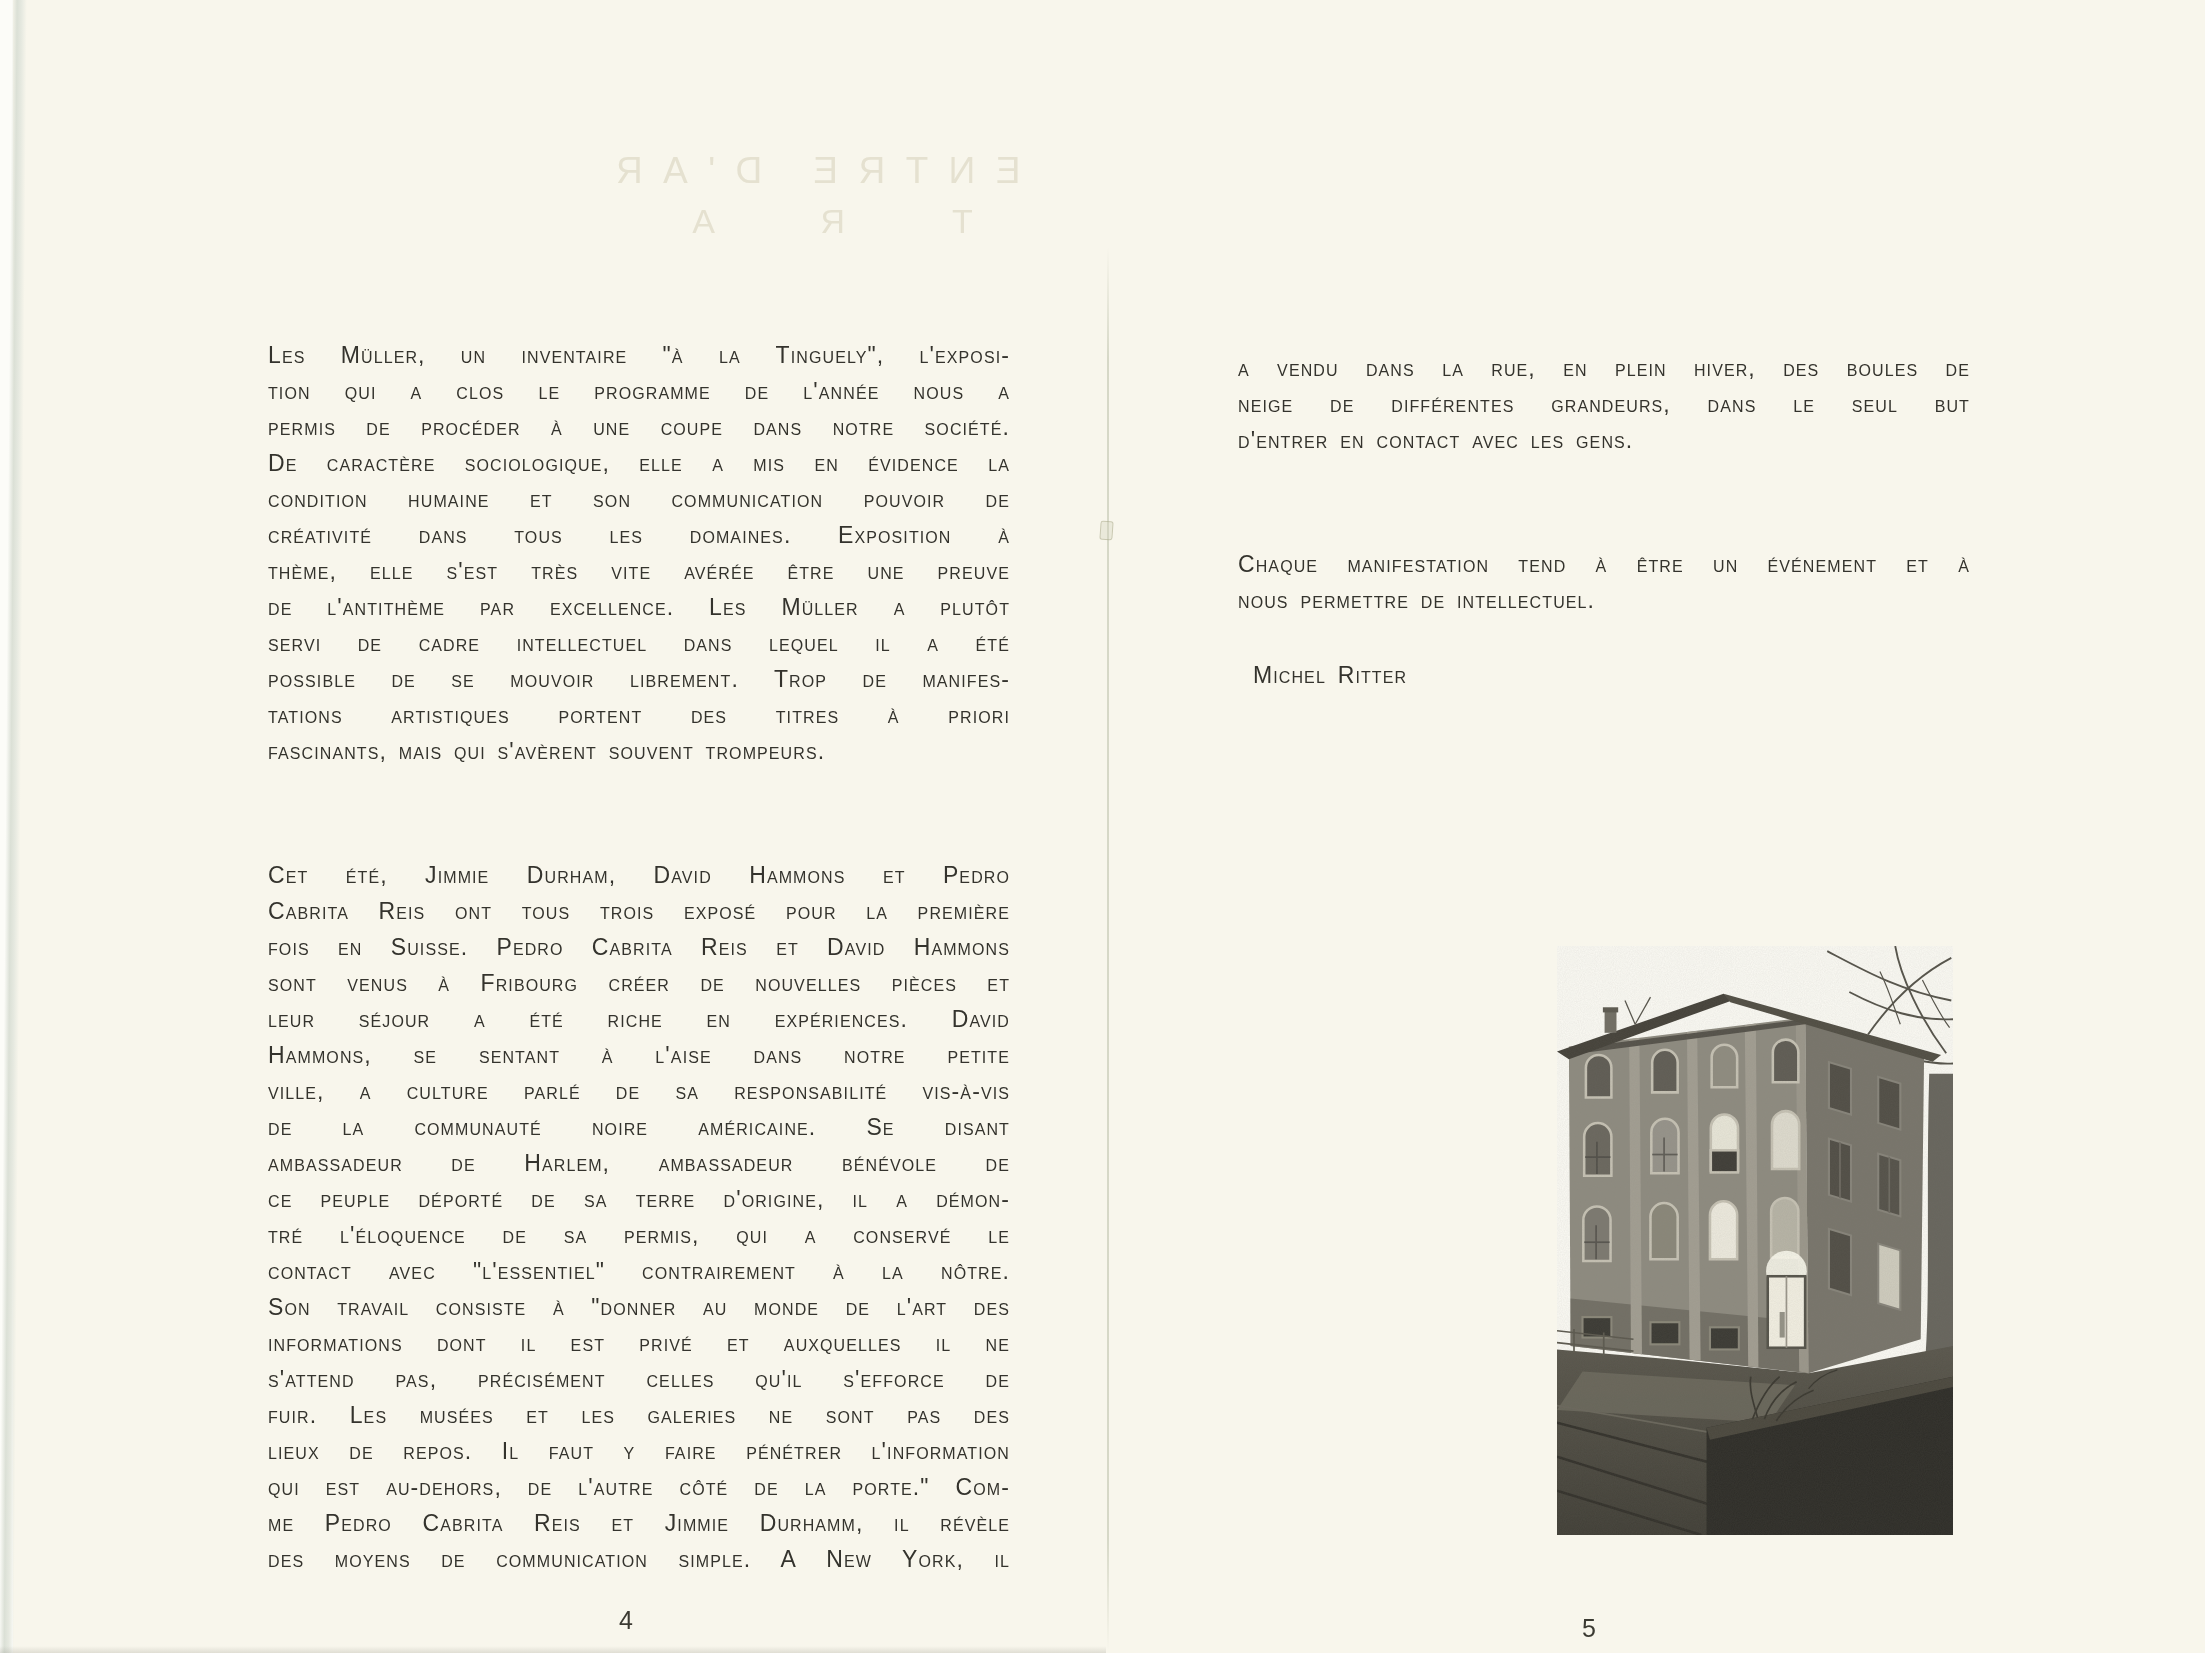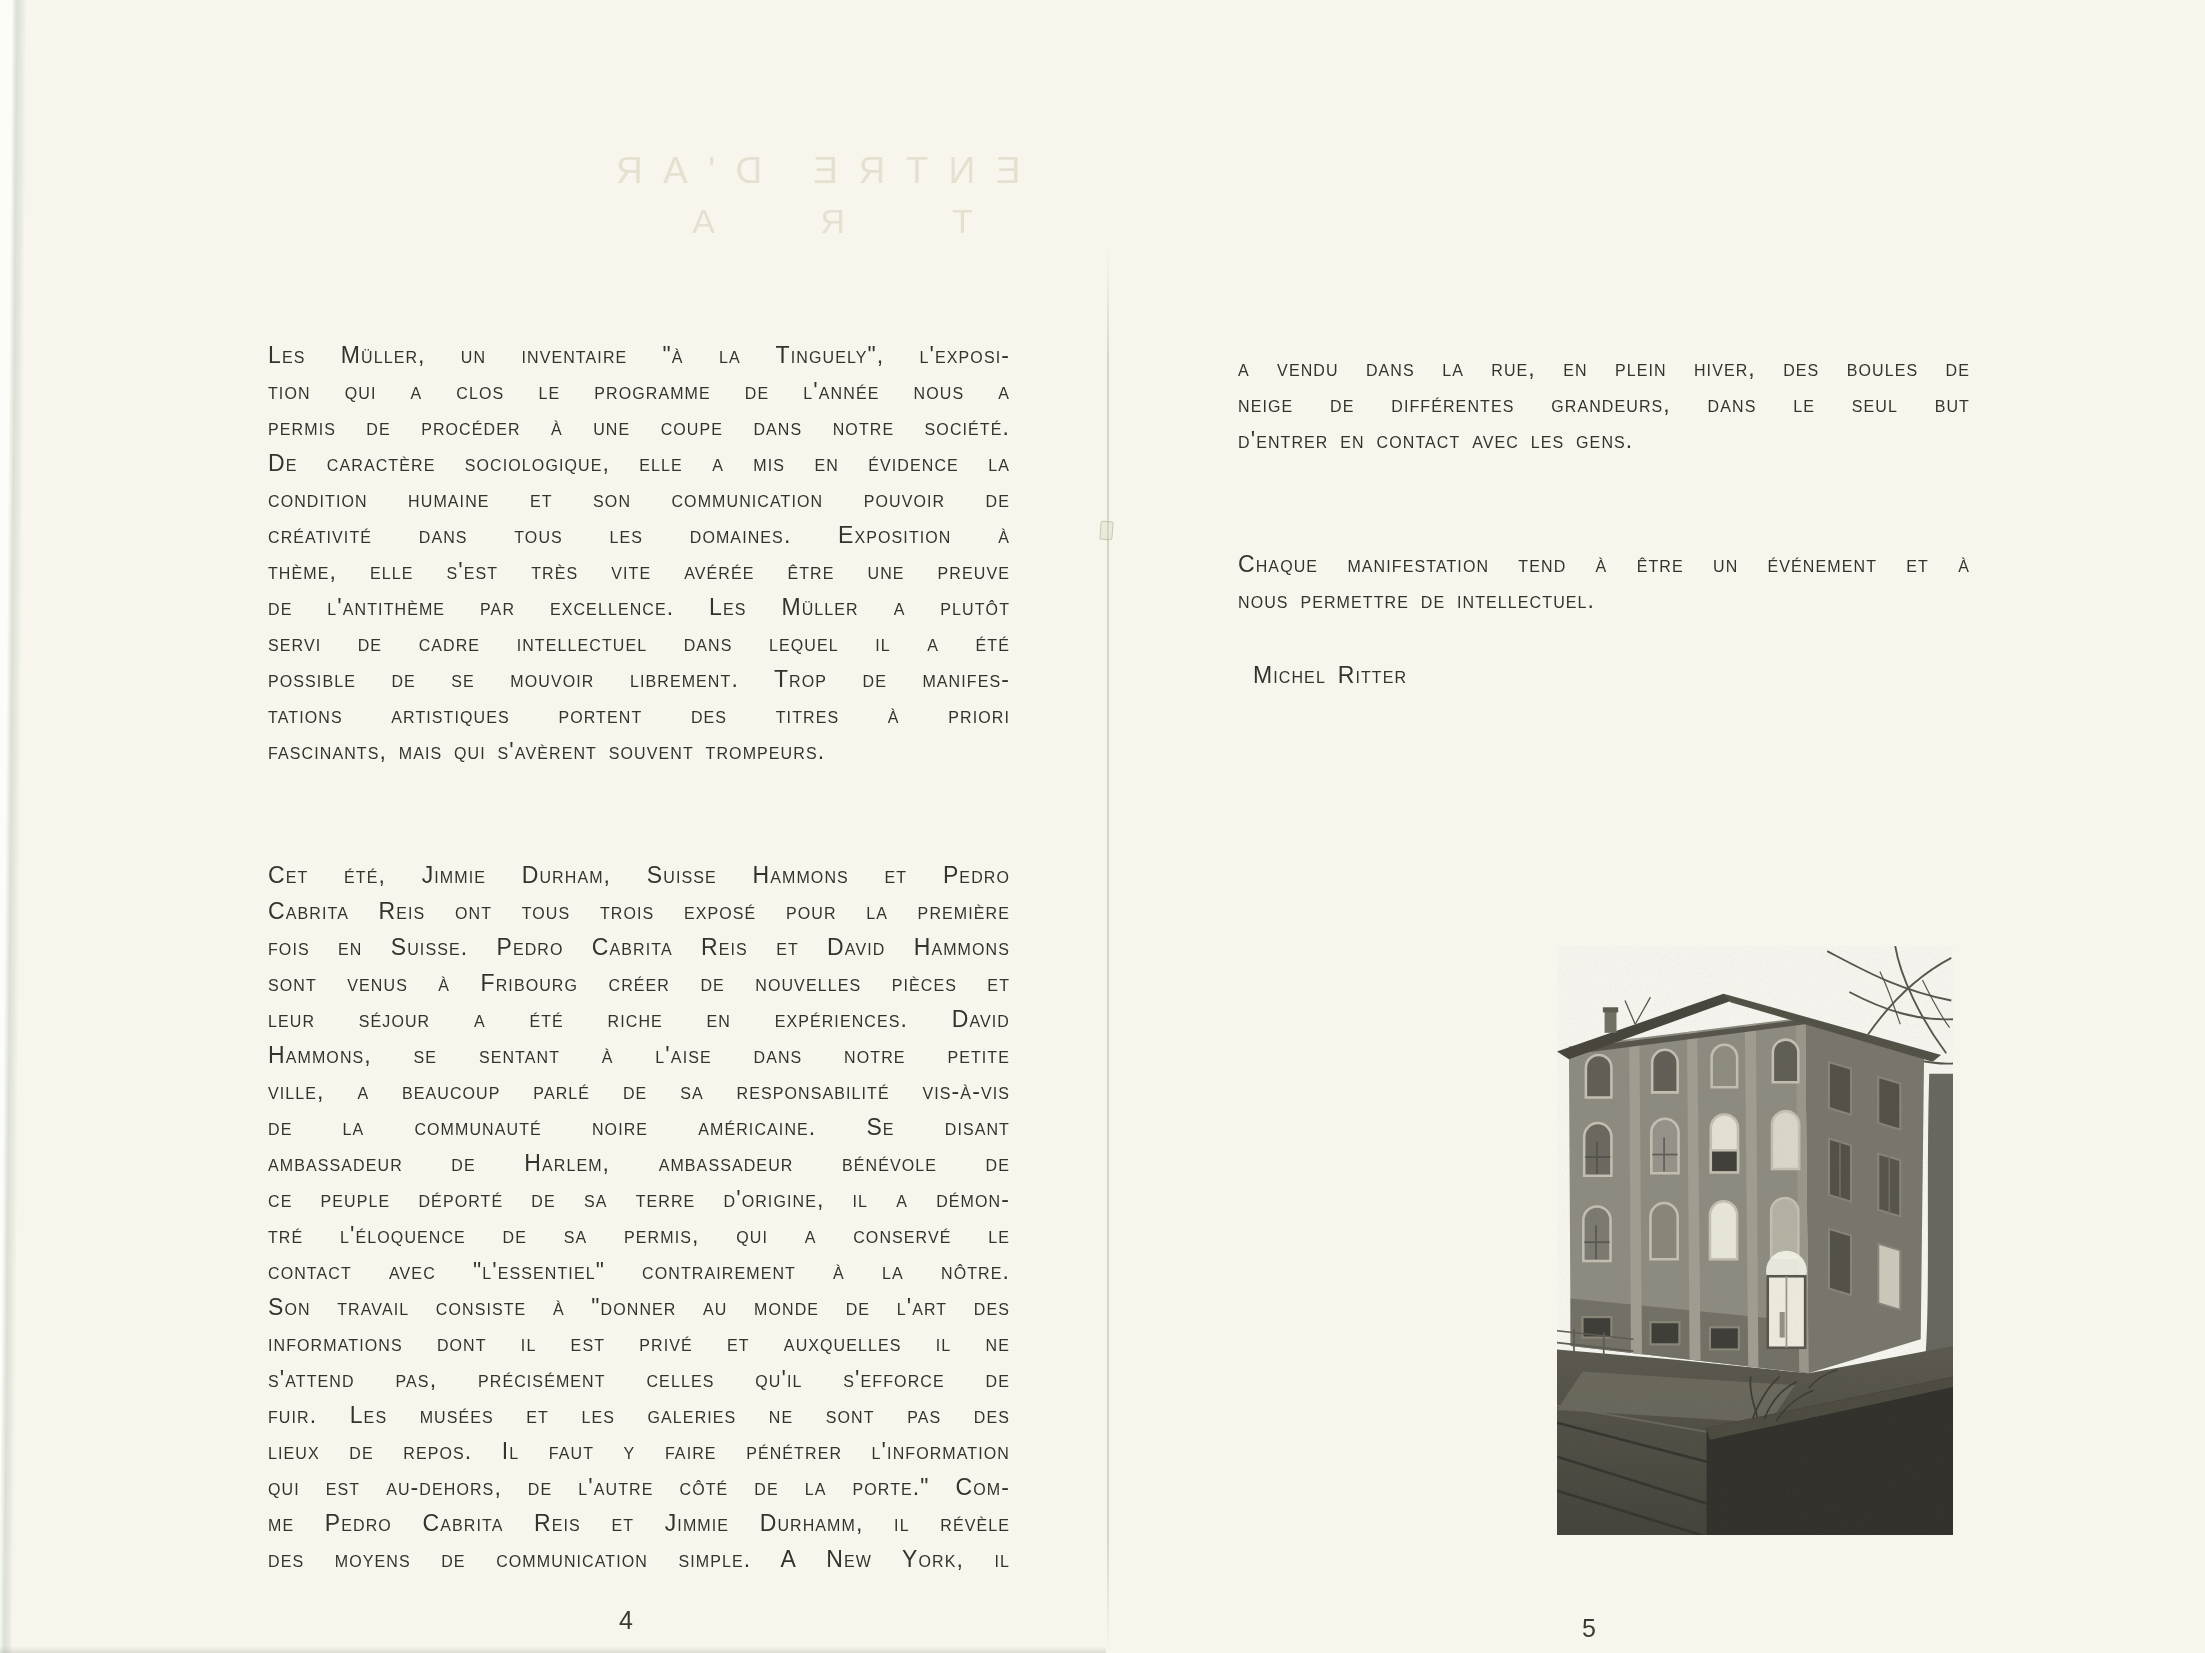--- a/index.html
+++ b/index.html
@@ -83,27 +83,27 @@
         <div class="ln">condition humaine et son communication pouvoir de</div>
         <div class="ln">créativité dans tous les domaines. Exposition à</div>
         <div class="ln">thème, elle s'est très vite avérée être une preuve</div>
         <div class="ln">de l'antithème par excellence. Les Müller a plutôt</div>
         <div class="ln">servi de cadre intellectuel dans lequel il a été</div>
         <div class="ln">possible de se mouvoir librement. Trop de manifes-</div>
         <div class="ln">tations artistiques portent des titres à priori</div>
         <div class="ln short">fascinants, mais qui s'avèrent souvent trompeurs.</div>
       </div>
       <div class="para-gap">
-        <div class="ln">Cet été, Jimmie Durham, Suisse Hammons et Pedro</div>
+        <div class="ln">Cet été, Jimmie Durham, David Hammons et Pedro</div>
         <div class="ln">Cabrita Reis ont tous trois exposé pour la première</div>
         <div class="ln">fois en Suisse. Pedro Cabrita Reis et David Hammons</div>
         <div class="ln">sont venus à Fribourg créer de nouvelles pièces et</div>
         <div class="ln">leur séjour a été riche en expériences. David</div>
         <div class="ln">Hammons, se sentant à l'aise dans notre petite</div>
-        <div class="ln">ville, a beaucoup parlé de sa responsabilité vis-à-vis</div>
+        <div class="ln">ville, a culture parlé de sa responsabilité vis-à-vis</div>
         <div class="ln">de la communauté noire américaine. Se disant</div>
         <div class="ln">ambassadeur de Harlem, ambassadeur bénévole de</div>
         <div class="ln">ce peuple déporté de sa terre d'origine, il a démon-</div>
         <div class="ln">tré l'éloquence de sa permis, qui a conservé le</div>
         <div class="ln">contact avec "l'essentiel" contrairement à la nôtre.</div>
         <div class="ln">Son travail consiste à "donner au monde de l'art des</div>
         <div class="ln">informations dont il est privé et auxquelles il ne</div>
         <div class="ln">s'attend pas, précisément celles qu'il s'efforce de</div>
         <div class="ln">fuir. Les musées et les galeries ne sont pas des</div>
         <div class="ln">lieux de repos. Il faut y faire pénétrer l'information</div>

